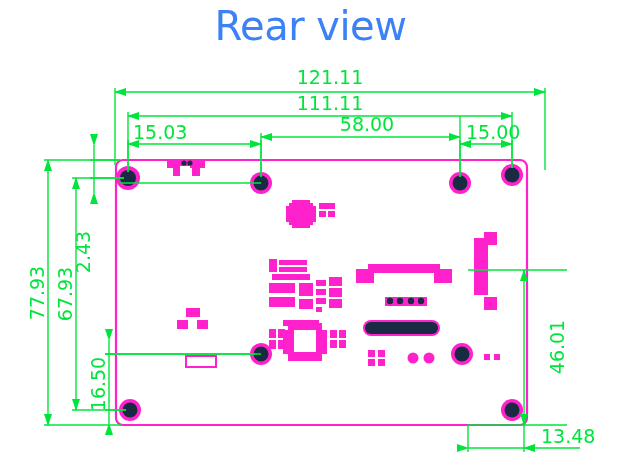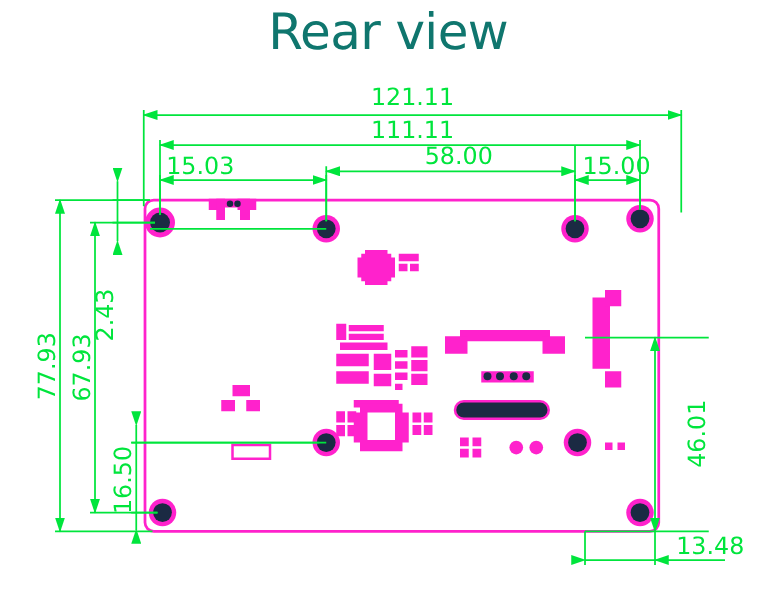--- a/index.html
+++ b/index.html
@@ -21,21 +21,21 @@
   }
   #title {
     position: absolute;
     left: 0;
     top: 4px;
     width: 621px;
     text-align: center;
     font-family: "DejaVu Sans", sans-serif;
     font-size: 40px;
     font-weight: 400;
-    color: #0f766e;
+    color: #3b82f6;
     letter-spacing: -0.5px;
     line-height: 1.1;
   }
   #drawing {
     position: absolute;
     left: 0;
     top: 0;
     width: 621px;
     height: 475px;
   }

